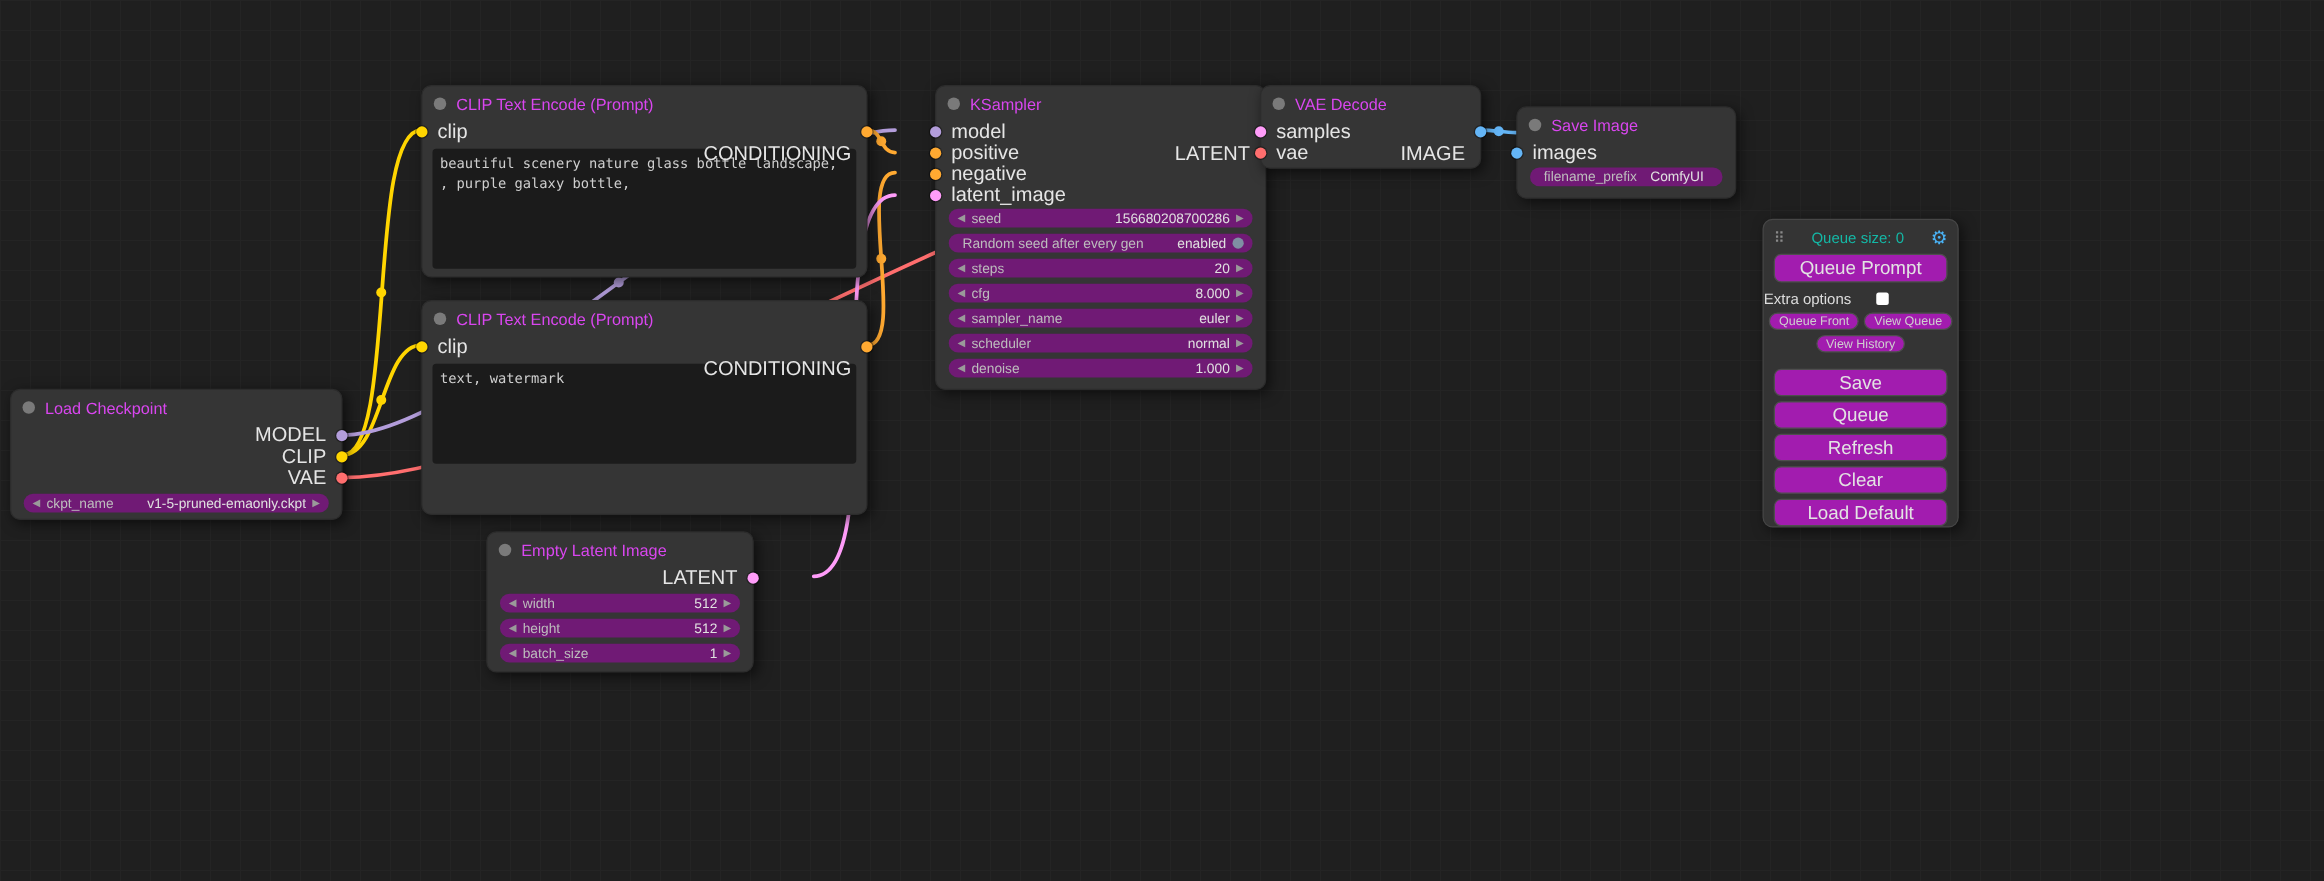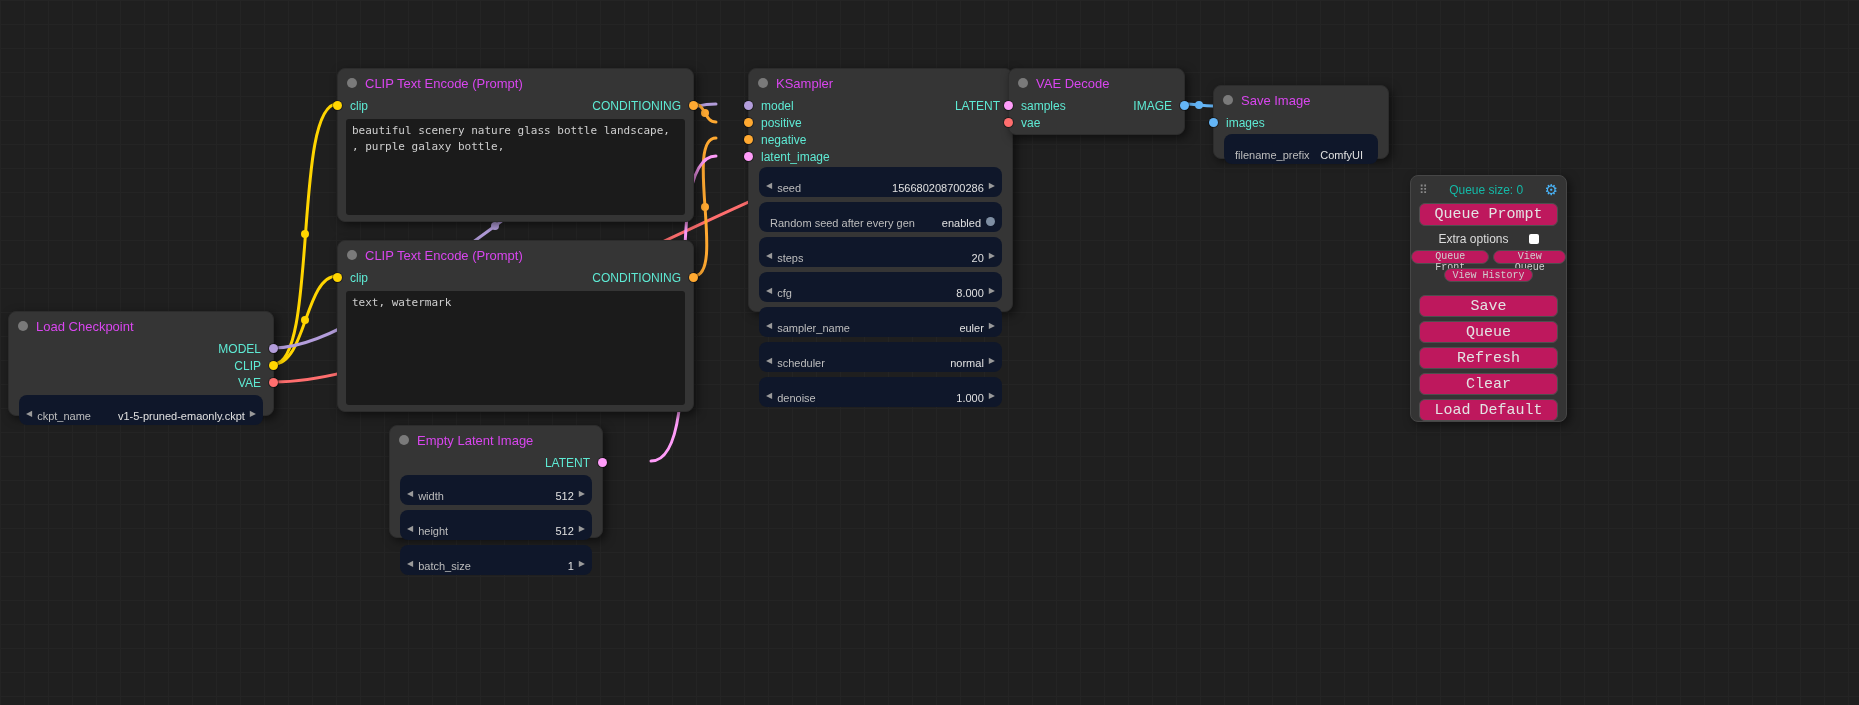--- a/index.html
+++ b/index.html
@@ -26,40 +26,40 @@
     color:#c8c8c8;
   }
   .node-title {
     height:28px; display:flex; align-items:center; gap:8px;
     padding:0 9px; font-size:13px; color:#d946ef; white-space:nowrap;
   }
   .tdot { width:10px; height:10px; border-radius:50%; background:#7a7a7a; flex:0 0 auto; }
 
   .slot-row {
     position:relative; height:17px; display:flex; align-items:center;
-    padding:0 12px; font-size:12px; color:#5eead4;
+    padding:0 12px; font-size:16px; color:#e5e5e5;flex-direction:column;
   }
   .in-label { margin-right:auto; }
   .out-label { margin-left:auto; }
   .port {
     position:absolute; width:9px; height:9px; border-radius:50%;
     top:4px; box-shadow:0 0 0 1px rgba(0,0,0,.35);
   }
   .port.in  { left:-5px; }
   .port.out { right:-5px; }
   .p-model  { background:#B39DDB; }
   .p-clip   { background:#FFD500; }
   .p-vae    { background:#FF6E6E; }
   .p-cond   { background:#FFA931; }
   .p-latent { background:#FF9CF9; }
   .p-image  { background:#64B5F6; }
 
   .widget {
-    height:15px; margin:0 10px 5px; background:#0f172a; border-radius:8px;
-    display:flex; align-items:flex-start; gap:5px; padding:15px 7px;
+    height:15px; margin:0 10px 5px; background:#701a75; border-radius:8px;
+    display:flex; align-items:center; gap:5px; padding:0 7px;
     font-size:11px; color:#bdbdbd; white-space:nowrap;
   }
   .widget .arrow { font-size:8px; color:#9a9a9a; line-height:1; }
   .widget .wname { overflow:hidden; }
   .widget .wvalue { margin-left:auto; color:#e0e0e0; }
   .toggle-dot { width:9px; height:9px; border-radius:50%; background:#7F8FA3; flex:0 0 auto; }
 
   .prompt-text {
     display:block; width:calc(100% - 16px); margin:0 8px;
     background:#1b1b1b; border:none; outline:none; resize:none;
@@ -72,26 +72,26 @@
     position:absolute; left:1410px; top:175px; width:157px; height:247px; z-index:3;
     background:#343434; border:1px solid #464646; border-radius:8px;
     box-shadow:3px 3px 10px rgba(0,0,0,.5);
     display:flex; flex-direction:column; color:#ddd;
   }
   .qp-header { display:flex; align-items:center; padding:5px 8px 2px; }
   .qp-drag { color:#8a8a8a; font-size:12px; cursor:grab; }
   .qp-size { flex:1; text-align:center; font-size:12px; color:#14b8a6; }
   .qp-gear { color:#49b3f7; font-size:15px; cursor:pointer; }
   .qp-btn {
-    background:#be185d; border:1px solid #4e4e4e; border-radius:6px;
-    color:#e3e3e3; font-family:Liberation Mono, monospace; cursor:pointer;
+    background:#a21caf; border:1px solid #4e4e4e; border-radius:6px;
+    color:#e3e3e3; font-family:Liberation Sans, sans-serif; cursor:pointer;
   }
   .qp-btn.big { margin:4px 8px 0; height:22px; font-size:15px; }
   .qp-btn.prompt { height:24px; margin-top:2px; }
-  .qp-extra { display:flex; align-items:center; justify-content:center; gap:20px; margin-top:6px; font-size:12px; }
+  .qp-extra { display:flex; align-items:center; justify-content:flex-start; gap:20px; margin-top:6px; font-size:12px; }
   .qp-check { width:10px; height:10px; background:#fff; border-radius:2px; cursor:pointer; }
   .qp-smallrow { display:flex; justify-content:center; gap:4px; margin-top:4px; }
   .qp-btn.small { height:14px; font-size:10px; border-radius:7px; padding:0 7px; color:#cfcfcf; }
   .qp-stack { display:flex; flex-direction:column; gap:0; margin-top:9px; }
 </style>
 </head>
 <body>
 
 <svg id="wires" xmlns="http://www.w3.org/2000/svg">
   <g fill="none" stroke-width="3" stroke-linecap="round">
@@ -161,21 +161,21 @@
   <div class="node-title">
     <span class="tdot"></span>
     <span>CLIP Text Encode (Prompt)</span>
   </div>
   <div class="slot-row">
     <span class="port in p-clip"></span>
     <span class="in-label">clip</span>
     <span class="out-label">CONDITIONING</span>
     <span class="port out p-cond"></span>
   </div>
-  <textarea class="prompt-text" spellcheck="false" style="height: 114px; margin-top: 5px;">text, watermark</textarea>
+  <textarea class="prompt-text" spellcheck="false" style="height: 80px; margin-top: 5px;">text, watermark</textarea>
 </div>
 
 <div class="node" style="left:389px;top:425px;width:214px;height:113px;">
   <div class="node-title">
     <span class="tdot"></span>
     <span>Empty Latent Image</span>
   </div>
   <div class="slot-row">
     <span class="out-label">LATENT</span>
     <span class="port out p-latent"></span>

